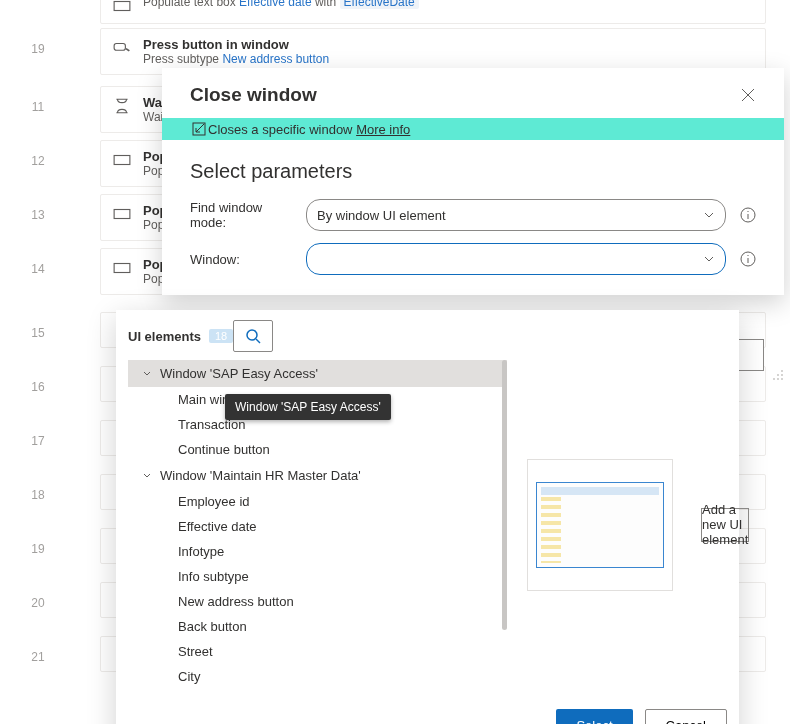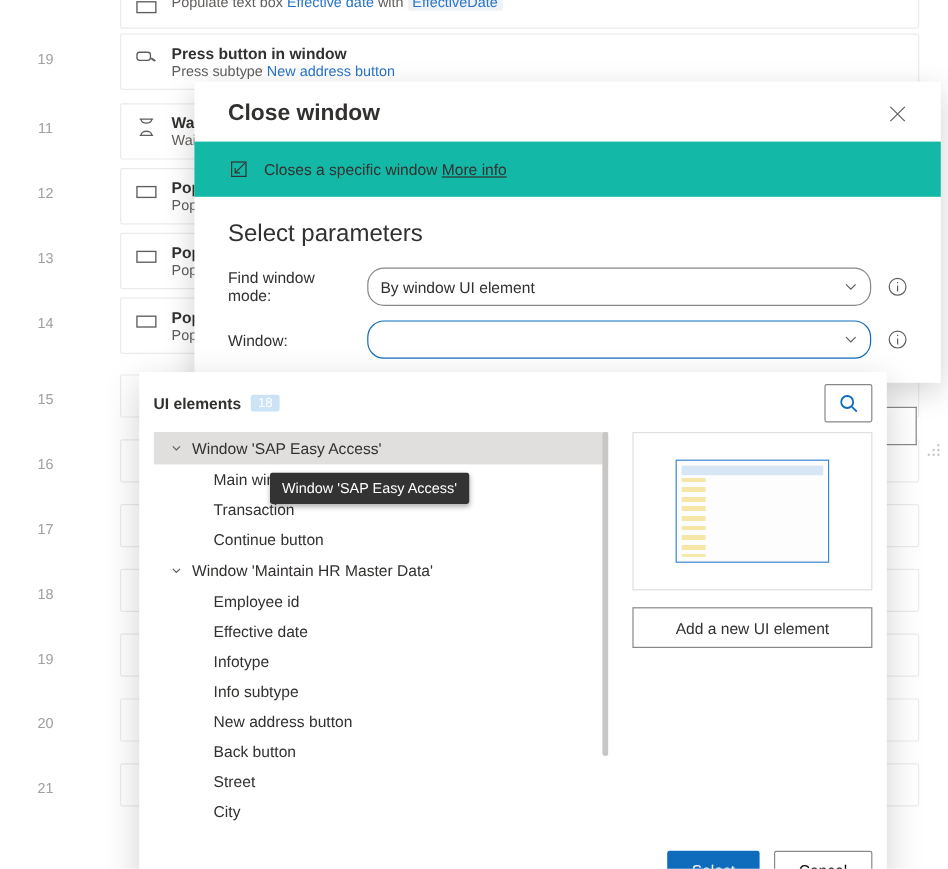--- a/index.html
+++ b/index.html
@@ -87,24 +87,23 @@
     font-size: 19px;
     font-weight: 600;
     color: #323130;
   }
   .dialog-header .close-x {
     width: 16px; height: 16px;
     color: #605e5c;
     cursor: pointer;
   }
   .banner {
-    background: #14b8a6;
-    padding: 14px 28px;
-    display: flex;
-    gap: 12px;
+    background: #5eead4;
+    padding: 2px 28px;
+    display: flex;
     align-items: center;
   }
   .banner .banner-icon {
     width: 18px; height: 18px;
     color: #323130;
   }
   .banner .more { color: #323130; text-decoration: underline; cursor: pointer;}
   .section-title {
     font-size: 20px;
     font-weight: 400;
@@ -143,21 +142,20 @@
     width: 623px;
     background: #fff;
     box-shadow: 0 8px 28px rgba(0,0,0,.18);
     z-index: 30;
     display: flex;
     flex-direction: column;
   }
   .ui-panel-top {
     display: flex;
     align-items: center;
-    justify-content: space-between;
     padding: 10px 12px 8px 12px;
   }
   .ui-panel-top .left {
     display:flex; align-items:center; gap:8px;
   }
   .ui-panel-top .left .count-badge {
     background: #cce3f5;
     color: #fff;
     font-size: 11px;
     padding: 1px 6px;
@@ -200,22 +198,23 @@
   .tree-leaf {
     padding: 5px 8px 5px 50px;
     cursor:pointer;
     white-space: nowrap;
   }
   .tree-chev { width:10px; height:10px; color:#605e5c; margin-left:6px;}
   .tree-label { margin-left: 2px; }
   .preview-col {
     width: 200px;
     display:flex;
-    flex-direction:column;
-    gap:14px;
+    flex-direction:row;
+    gap:28px;
+    align-items:center;
   }
   .preview-box {
     border:1px solid #e1dfdd;
     height: 132px;
     display:flex; align-items:center; justify-content:center;
     padding:8px;
   }
   .fake-preview {
     width: 128px;
     height: 86px;

